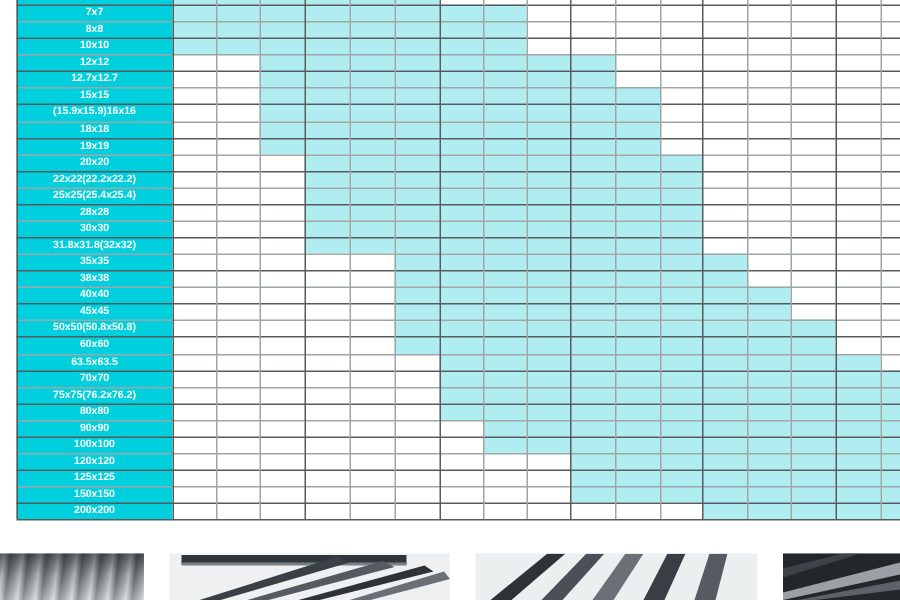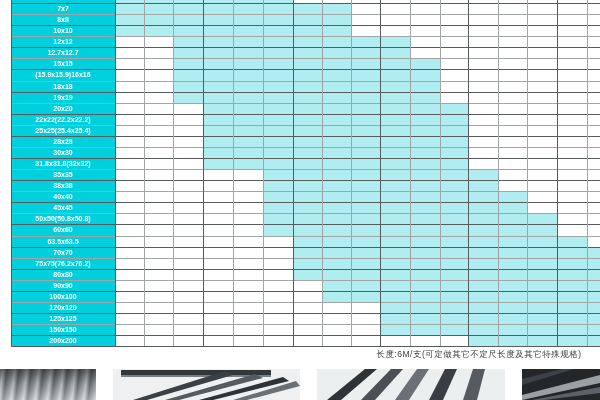--- a/index.html
+++ b/index.html
@@ -664,21 +664,20 @@
         <div class="abs row-label" style="top: 268.75px; height: 11.07px; line-height: 11.07px;">80x80</div>
         <div class="abs row-label" style="top: 279.82px; height: 11.07px; line-height: 11.07px;">90x90</div>
         <div class="abs row-label" style="top: 290.89px; height: 11.07px; line-height: 11.07px;">100x100</div>
         <div class="abs row-label" style="top: 301.96px; height: 11.07px; line-height: 11.07px;">120x120</div>
         <div class="abs row-label" style="top: 313.03px; height: 11.07px; line-height: 11.07px;">125x125</div>
         <div class="abs row-label" style="top: 324.1px; height: 11.07px; line-height: 11.07px;">150x150</div>
         <div class="abs row-label" style="top: 335.17px; height: 11.07px; line-height: 11.07px;">200x200</div>
       </div>
   </div>
 
-  <div id="caption" class="abs" style="color: rgb(58, 58, 58);">长度:6M/支(可定做其它不定尺长度及其它特殊规格)</div>
 
   <div id="photo-1" class="abs photo"></div>
 
   <div id="photo-2" class="abs photo">
     <svg width="187" height="31" viewBox="0 0 187 31">
       <rect x="8" y="1" width="150" height="6" fill="#32373c"></rect>
       <rect x="8" y="6" width="150" height="2" fill="#787f85"></rect>
       <polygon points="20,31 34,31 120,6 112,2" fill="#3a4046"></polygon>
       <polygon points="52,31 66,31 150,9 142,5" fill="#555b61"></polygon>
       <polygon points="86,31 100,31 176,12 170,8" fill="#2e3338"></polygon>

